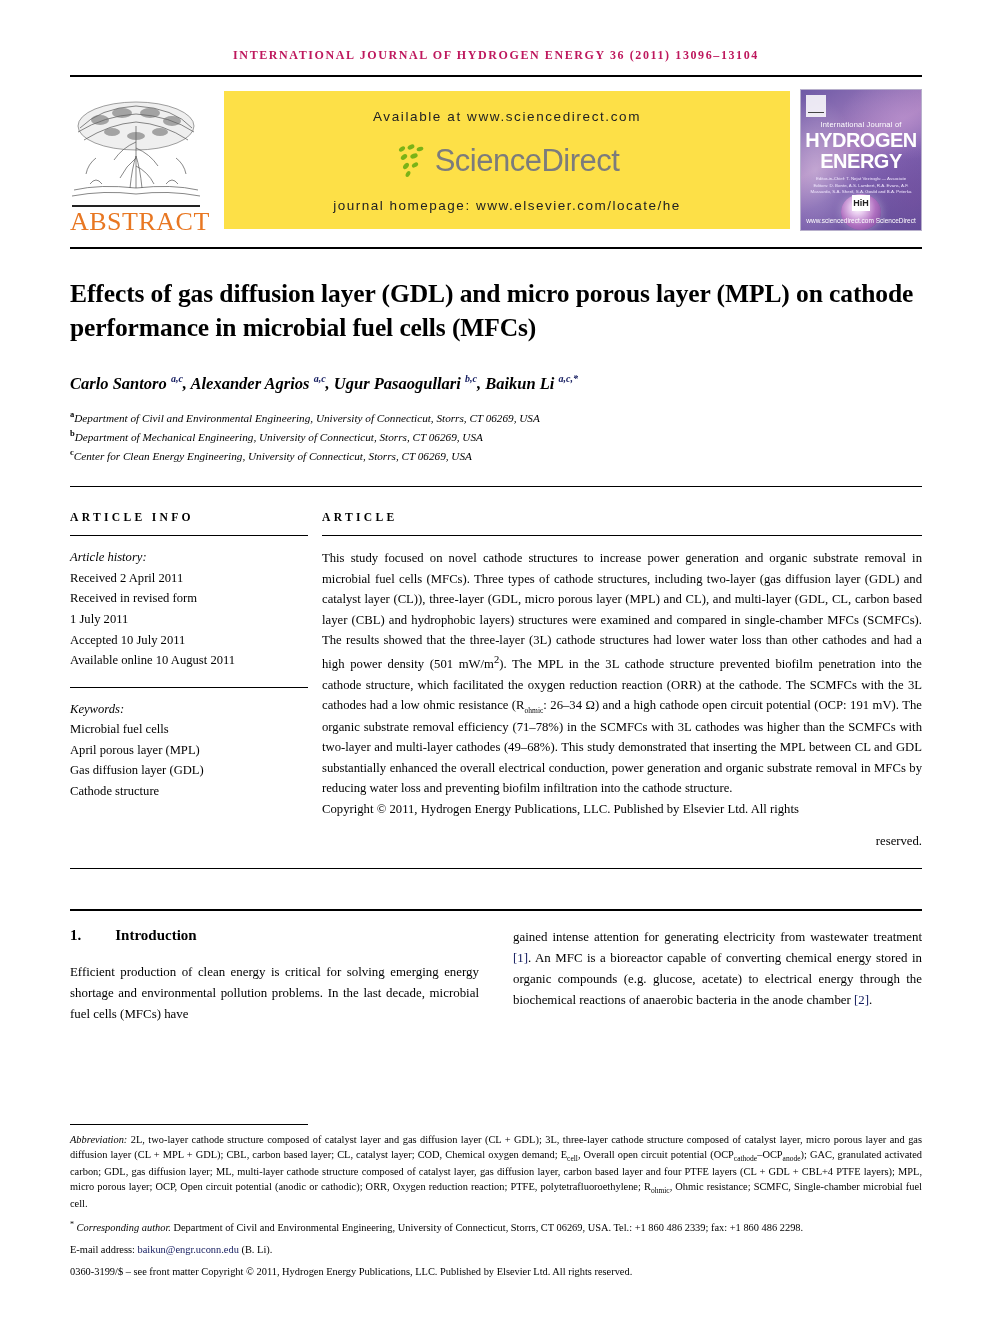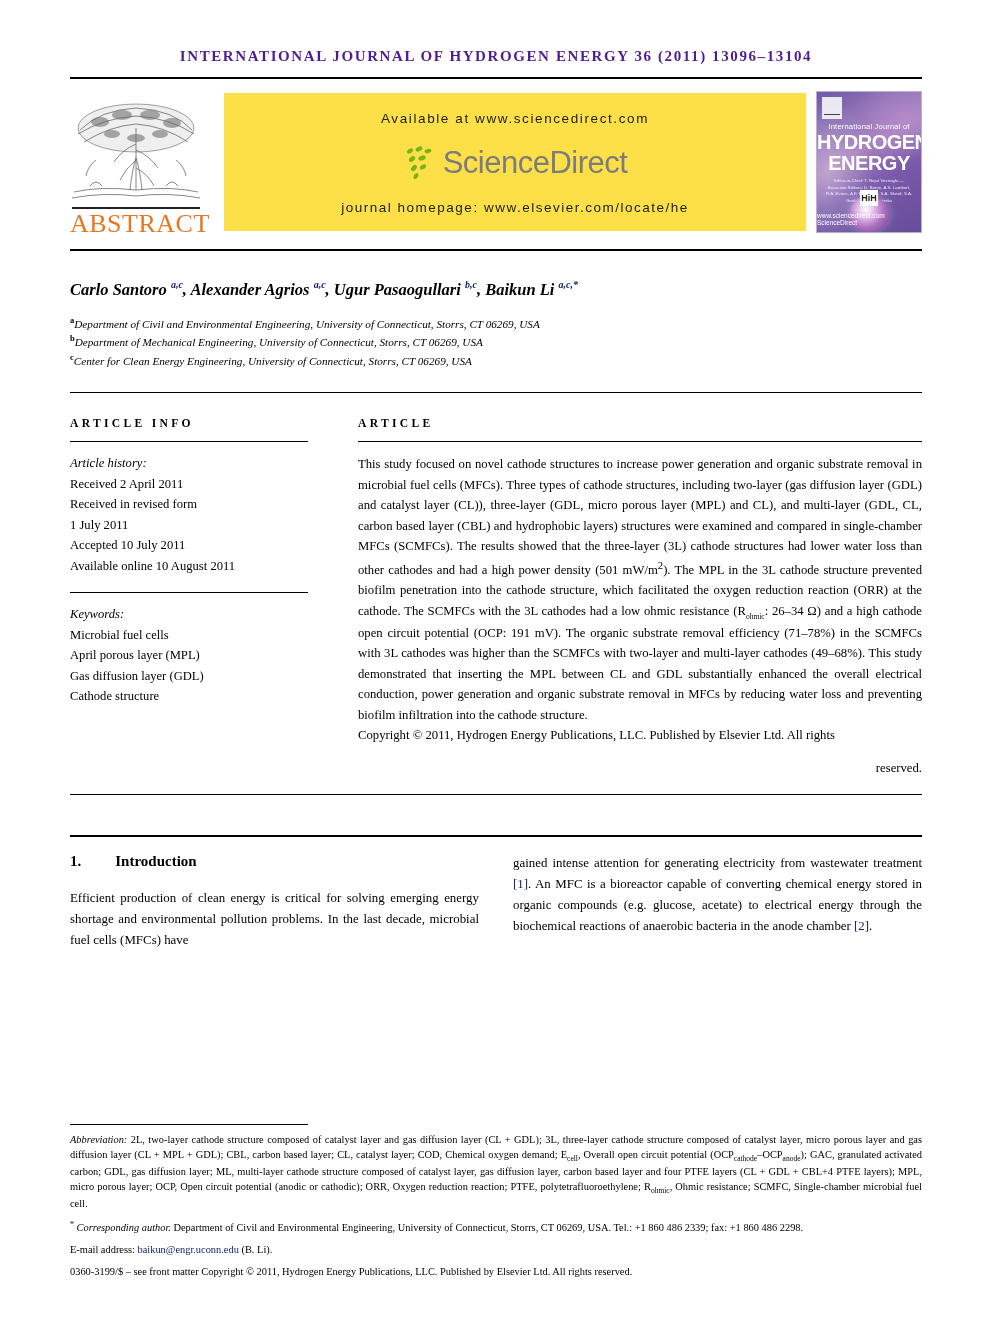--- a/index.html
+++ b/index.html
@@ -20,23 +20,23 @@
     width: 992px;
     height: 1323px;
     box-sizing: border-box;
     padding: 0 70px;
   }
 
   
   .running-head {
     text-align: center;
     font-family: "Liberation Serif", serif;
-    font-size: 15px;
-    font-weight: bold;
-    color: #4c1d95;
+    font-size: 12px;
+    font-weight: bold;
+    color: #be185d;
     letter-spacing: 1.6px;
     padding-top: 48px;
     text-transform: uppercase;
     font-variant: small-caps;
   }
   .rule-thick {
     border-top: 2.6px solid #000;
     margin-top: 12px;
   }
   .rule-med {
@@ -97,21 +97,21 @@
     color: #7c7c7c;
     letter-spacing: -0.5px;
   }
   .sd-homepage {
     font-family: "Liberation Sans", sans-serif;
     font-size: 13.5px;
     color: #222;
     letter-spacing: 1.5px;
   }
   .cover {
-    width: 106px;
+    width: 122px;
     margin: 4px 0 4px 0;
     position: relative;
     background: linear-gradient(150deg,#6e5aa6 0%,#8d6fb4 22%,#a87fbe 42%,#7d5fae 60%,#5e4b96 100%);
     border: 1px solid #b8b0cc;
     box-sizing: border-box;
     overflow: hidden;
     text-decoration: underline;
   }
   .cover-swirl {
     position:absolute; inset:0;
@@ -195,21 +195,21 @@
     font-style: italic;
     line-height: 1.62;
     font-family: "Liberation Serif", serif;
   }
   .affils sup { font-style: normal; font-weight: bold; font-size: 8.5px; }
 
   
   .meta-rule { margin-top: 22px; }
   .cols {
     display: flex;
-    gap: 50px;
+    gap: 14px;
     margin-top: 24px;
   }
   .col-info { width: 238px; flex: none; }
   .col-abs  { flex: 1; }
   .sec-head {
     font-family: "Liberation Serif", serif;
     font-size: 11.6px;
     font-weight: bold;
     letter-spacing: 3.3px;
   }
@@ -346,20 +346,21 @@
         <div class="cover-sd">
           <span>www.sciencedirect.com</span>
           <span>ScienceDirect</span>
         </div>
       </div>
     </div>
   </div>
 
   <div class="rule-thick"></div>
 
+  <div class="title">Effects of gas diffusion layer (GDL) and micro porous layer (MPL) on cathode performance in microbial fuel cells (MFCs)</div>
 
   <div class="authors">Carlo Santoro <sup>a,c</sup>, Alexander Agrios <sup>a,c</sup>, Ugur Pasaogullari <sup>b,c</sup>, Baikun Li <sup>a,c,*</sup></div>
 
   <div class="affils">
     <div>
       <sup>a</sup><span>Department of Civil and Environmental Engineering, University of Connecticut, Storrs, CT 06269, USA</span>
     </div>
     <div>
       <sup>b</sup><span>Department of Mechanical Engineering, University of Connecticut, Storrs, CT 06269, USA</span>
     </div>

